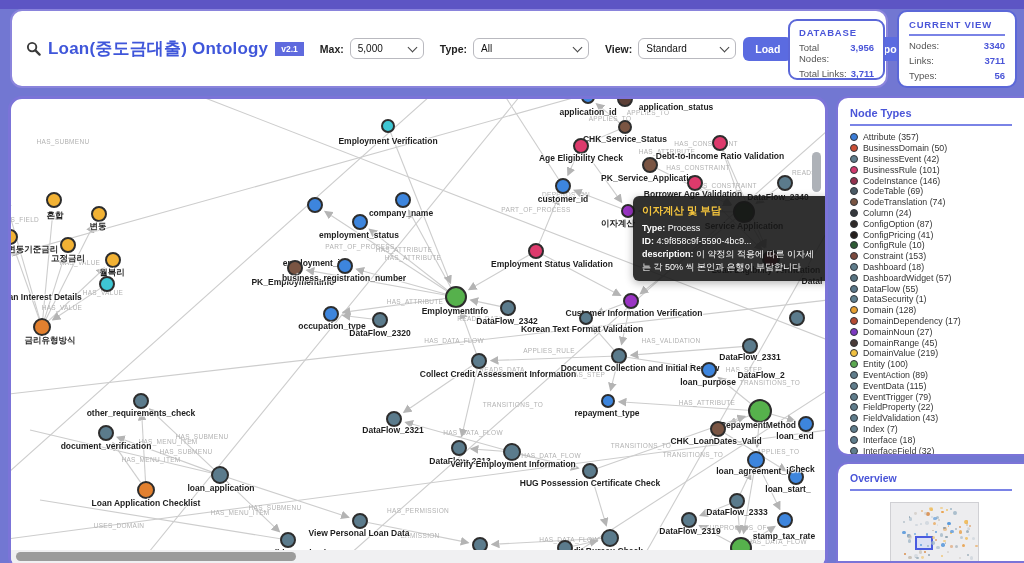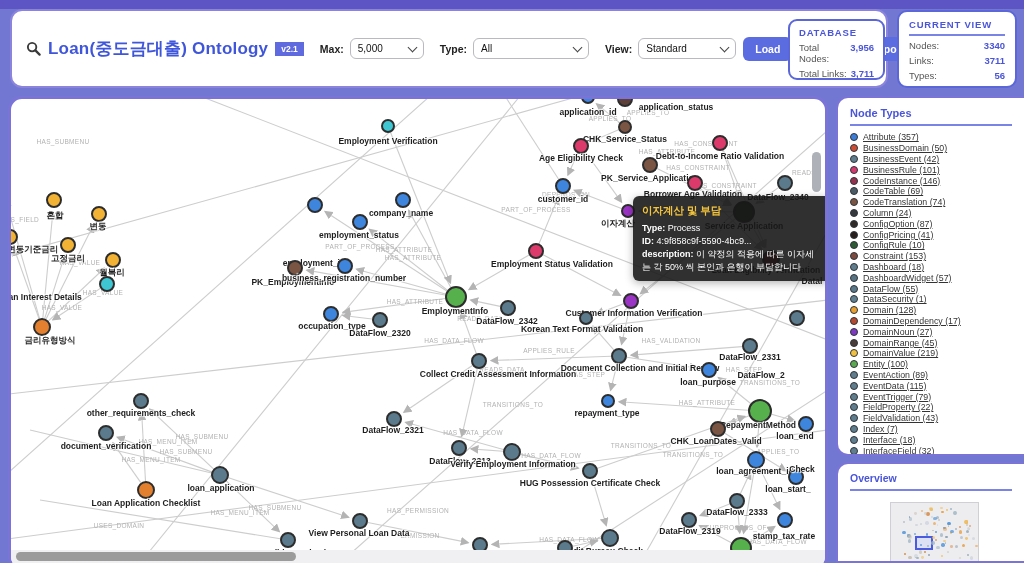--- a/index.html
+++ b/index.html
@@ -72,21 +72,21 @@
   
   .types-panel{
     position:absolute;left:836px;top:96px;width:188px;height:360px;
     background:#fff;border:2px solid #7b74d8;border-right:none;border-radius:12px 0 0 12px;
     box-sizing:border-box;padding:9px 0 0 12px;overflow:hidden;
   }
   .panel-title{font-size:11px;font-weight:bold;color:#4a55d8;}
   .panel-rule{height:2px;background:#7a83e6;margin:5px 12px 6px 0;}
   .type-row{display:flex;align-items:center;gap:5px;height:10.8px;cursor:pointer;}
   .type-dot{width:8px;height:8px;border-radius:50%;border:1px solid #30343a;box-sizing:border-box;flex:none;}
-  .type-txt{font-size:8.8px;color:#333;white-space:nowrap;text-decoration:underline;}
+  .type-txt{font-size:8.8px;color:#333;white-space:nowrap;}
   .overview-panel{
     position:absolute;left:836px;top:462px;width:188px;height:101px;
     background:#fff;border:2px solid #7b74d8;border-right:none;border-radius:12px 0 0 0;
     box-sizing:border-box;padding:8px 0 0 12px;overflow:hidden;
   }
   .minimap{
     position:absolute;left:52px;top:38px;width:87px;height:75px;background:#ededef;border:1px solid #d0d0d4;overflow:hidden;cursor:pointer;
   }
   .mm-dot{position:absolute;border-radius:50%;}
   .mm-view{position:absolute;left:24px;top:33px;width:14px;height:10px;border:2px solid #4a5be0;background:rgba(190,200,255,.35);}

